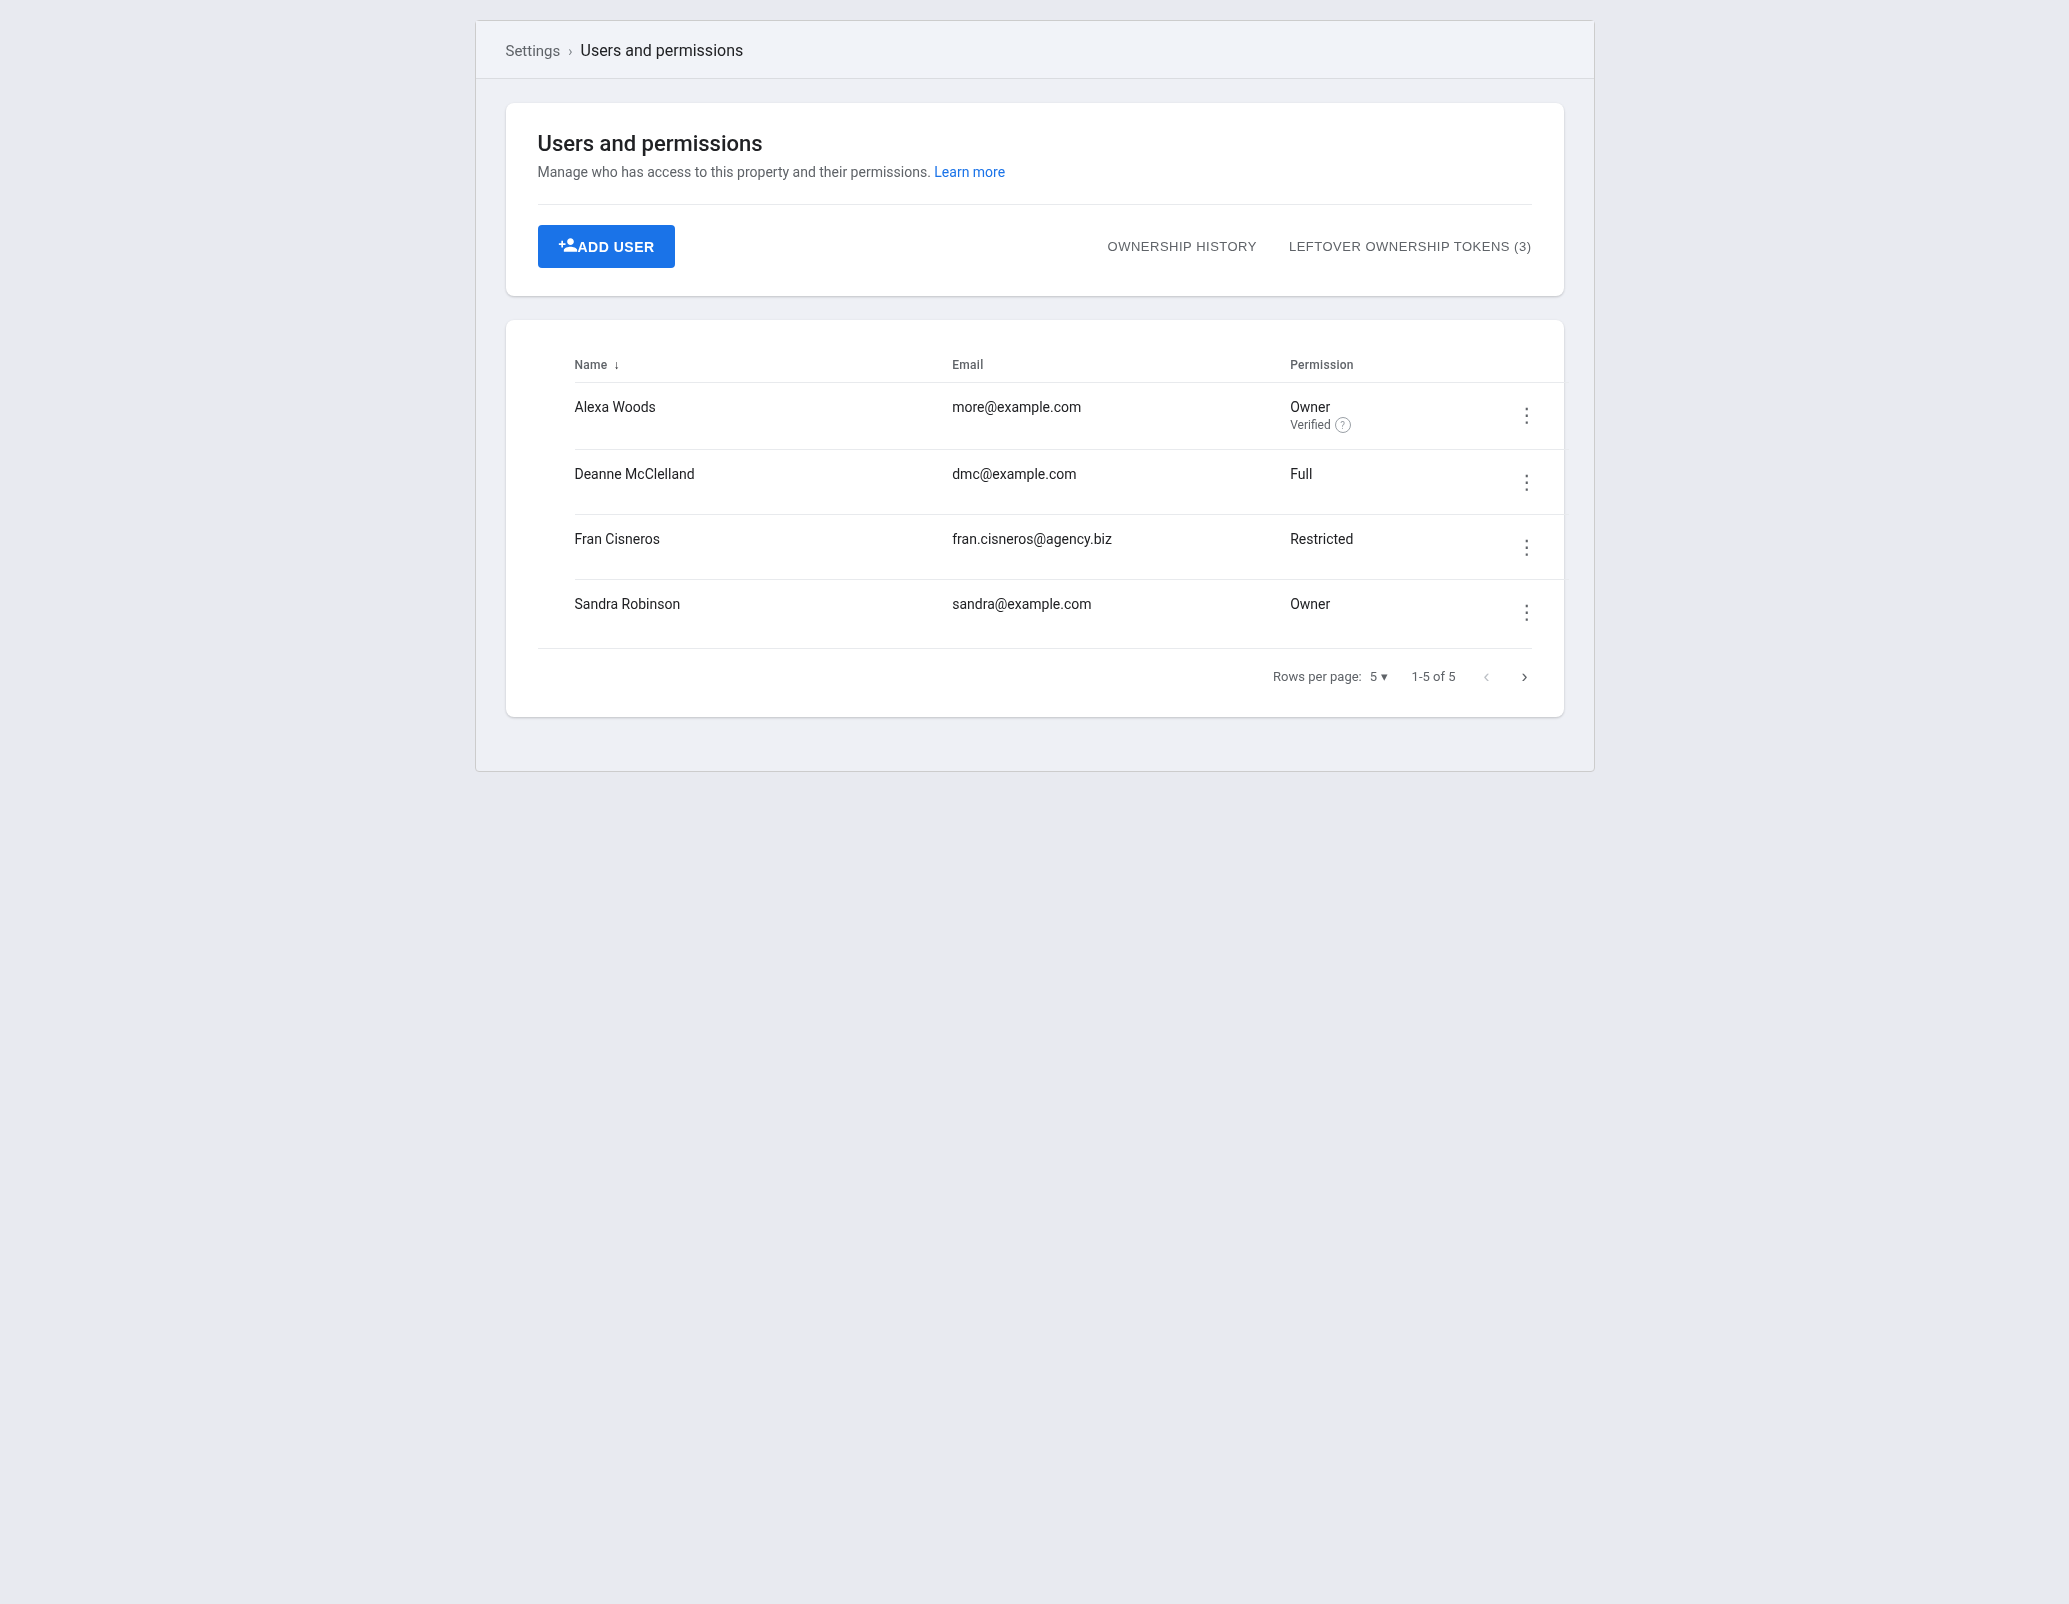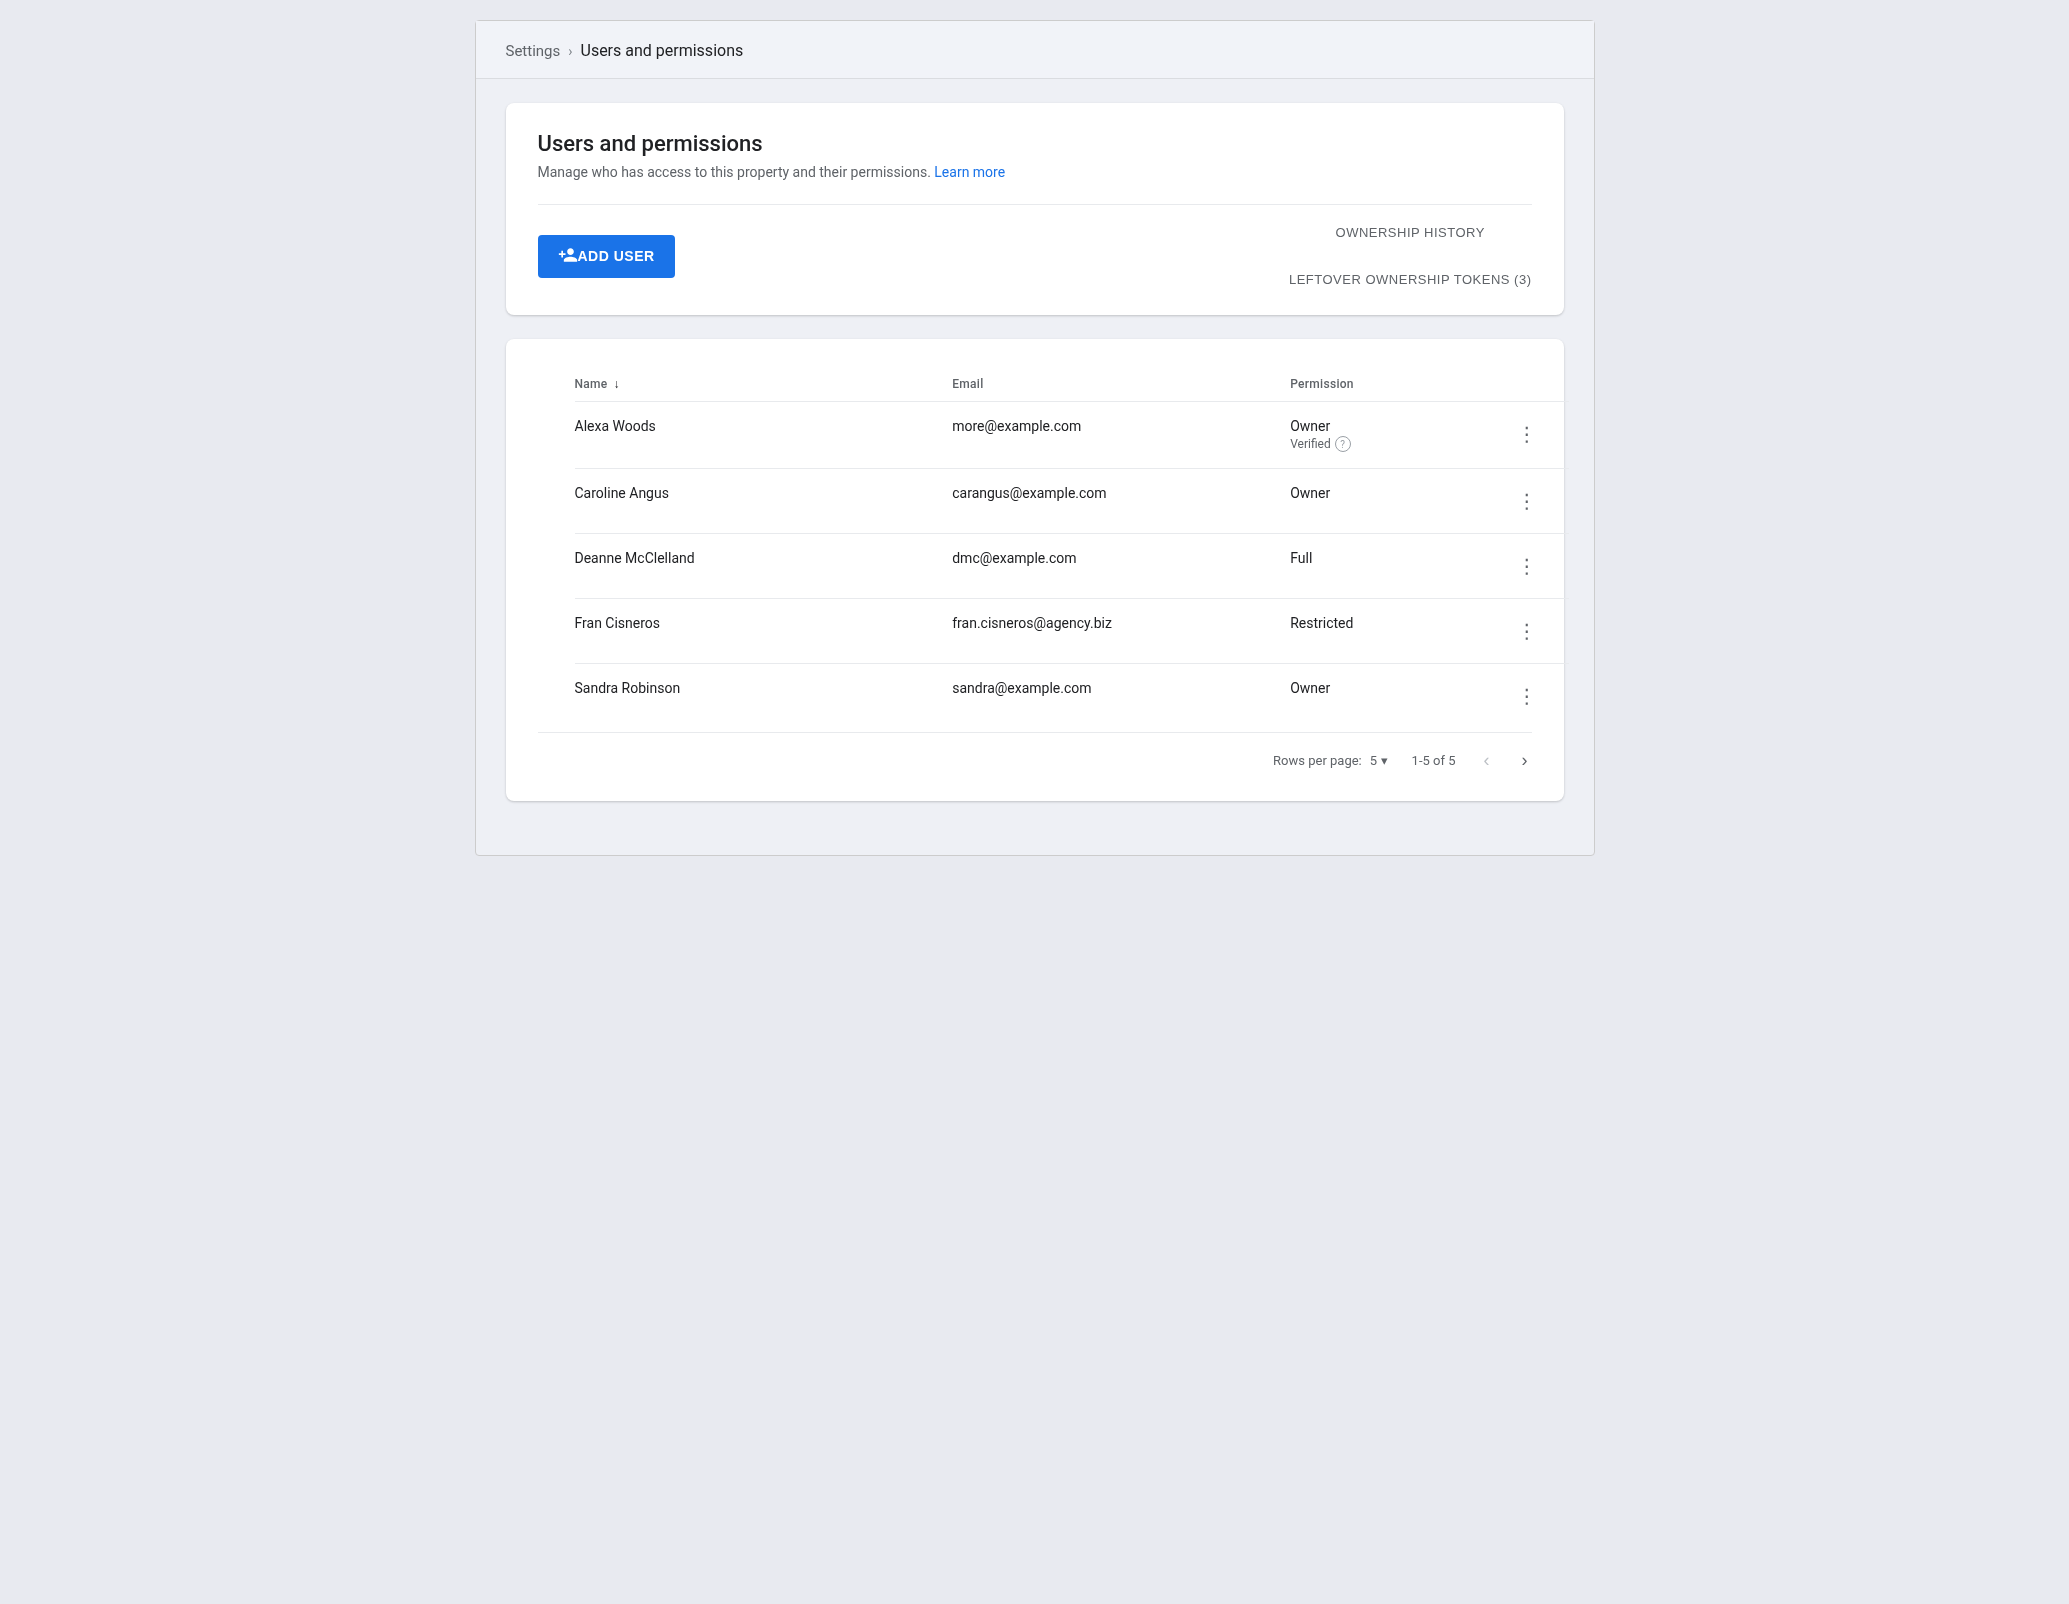--- a/index.html
+++ b/index.html
@@ -90,21 +90,20 @@
       text-transform: uppercase;
     }
     .btn-icon {
       font-size: 18px;
       line-height: 1;
     }
     .top-card-links {
       display: flex;
       gap: 32px;
       align-items: center;
-      flex-direction: column;
     }
     .top-link {
       font-size: 13px;
       font-weight: 500;
       color: #5f6368;
       letter-spacing: 0.5px;
       text-transform: uppercase;
       cursor: pointer;
       background: none;
       border: none;
@@ -321,28 +320,20 @@
                   <span>Verified</span>
                   <span class="verified-icon">?</span>
                 </div>
               </div>
             </td>
             <td class="action-col">
               <button class="more-btn">⋮</button>
             </td>
           </tr>
           <tr>
-            <td>Caroline Angus</td>
-            <td>carangus@example.com</td>
-            <td>Owner</td>
-            <td class="action-col">
-              <button class="more-btn">⋮</button>
-            </td>
-          </tr>
-          <tr>
             <td>Deanne McClelland</td>
             <td>dmc@example.com</td>
             <td>Full</td>
             <td class="action-col">
               <button class="more-btn">⋮</button>
             </td>
           </tr>
           <tr>
             <td>Fran Cisneros</td>
             <td>fran.cisneros@agency.biz</td>

